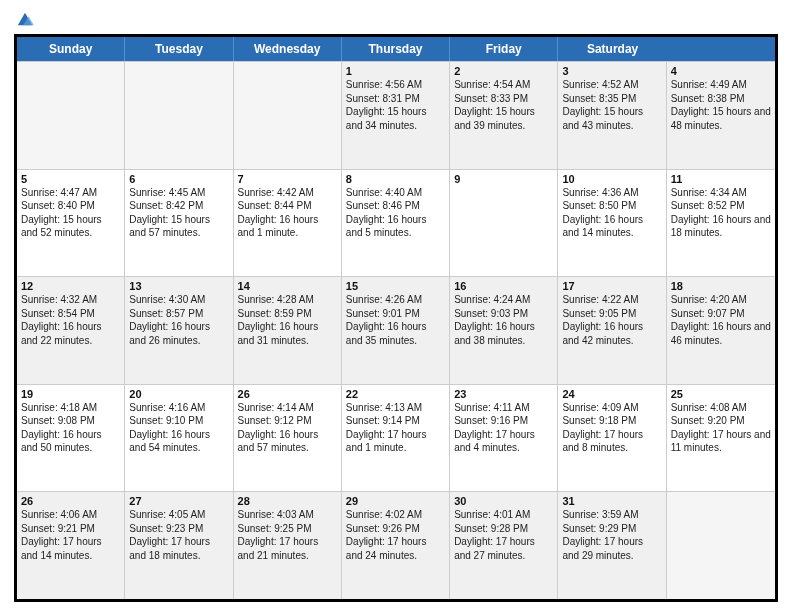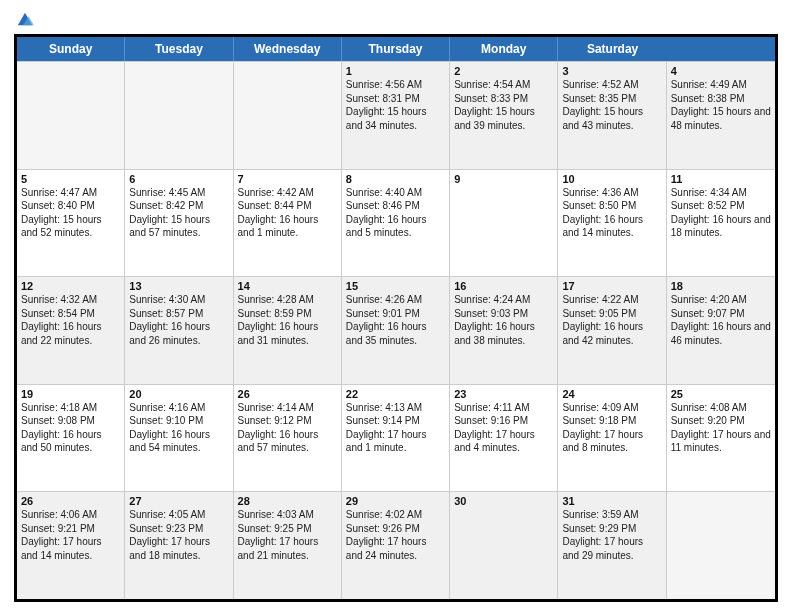--- a/index.html
+++ b/index.html
@@ -136,21 +136,21 @@
       <div class="subtitle"></div>
     </div>
   </div>
 
   <div class="calendar">
     <div class="cal-header-row">
     <div class="cal-header-cell">Sunday</div>
         <div class="cal-header-cell">Tuesday</div>
         <div class="cal-header-cell">Wednesday</div>
         <div class="cal-header-cell">Thursday</div>
-        <div class="cal-header-cell">Monday</div>
+        <div class="cal-header-cell">Friday</div>
         <div class="cal-header-cell">Saturday</div>
       </div>
     <div class="cal-body">
     <div class="cal-week">
           <div class="cal-cell empty"></div>
           <div class="cal-cell empty"></div>
           <div class="cal-cell empty"></div>
           <div class="cal-cell shaded">
             <div class="day-num">1</div>
             <div class="info">Sunrise: 4:56 AM<br>Sunset: 8:31 PM<br>Daylight: 15 hours and 34 minutes.</div>
@@ -269,20 +269,21 @@
           <div class="cal-cell shaded">
             <div class="day-num">28</div>
             <div class="info">Sunrise: 4:03 AM<br>Sunset: 9:25 PM<br>Daylight: 17 hours and 21 minutes.</div>
           </div>
           <div class="cal-cell shaded">
             <div class="day-num">29</div>
             <div class="info">Sunrise: 4:02 AM<br>Sunset: 9:26 PM<br>Daylight: 17 hours and 24 minutes.</div>
           </div>
           <div class="cal-cell shaded">
             <div class="day-num">30</div>
+            <div class="info">Sunrise: 4:01 AM<br>Sunset: 9:28 PM<br>Daylight: 17 hours and 27 minutes.</div>
           </div>
           <div class="cal-cell shaded">
             <div class="day-num">31</div>
             <div class="info">Sunrise: 3:59 AM<br>Sunset: 9:29 PM<br>Daylight: 17 hours and 29 minutes.</div>
           </div>
           <div class="cal-cell empty"></div>
         </div>
       </div>
   </div>
 </div>

